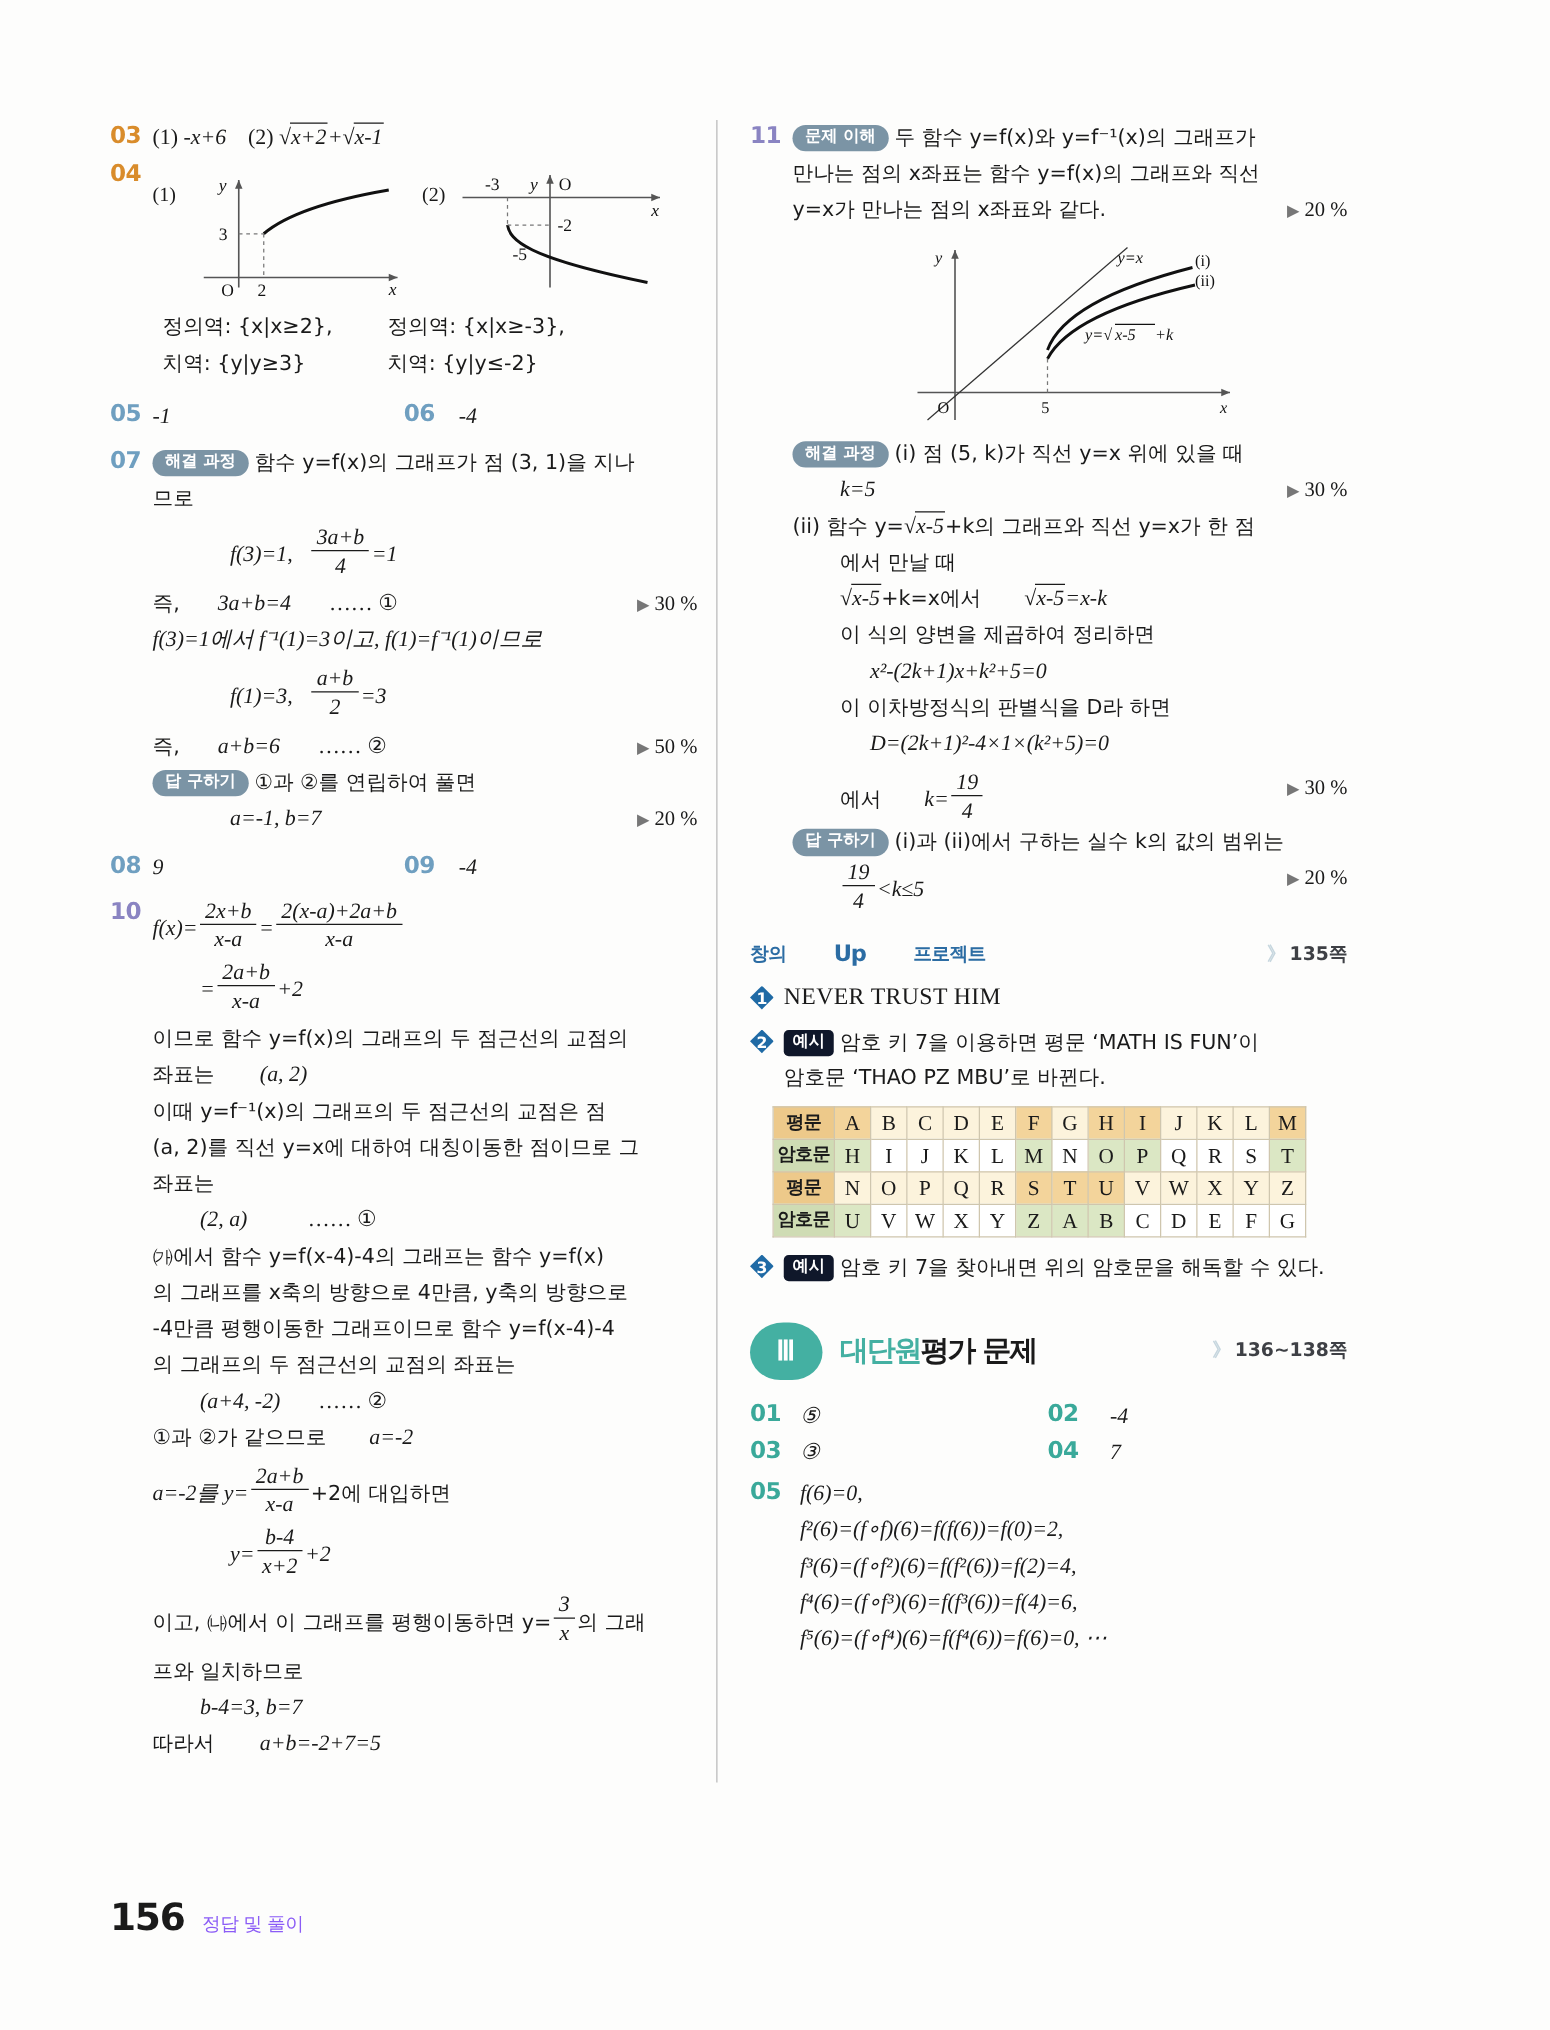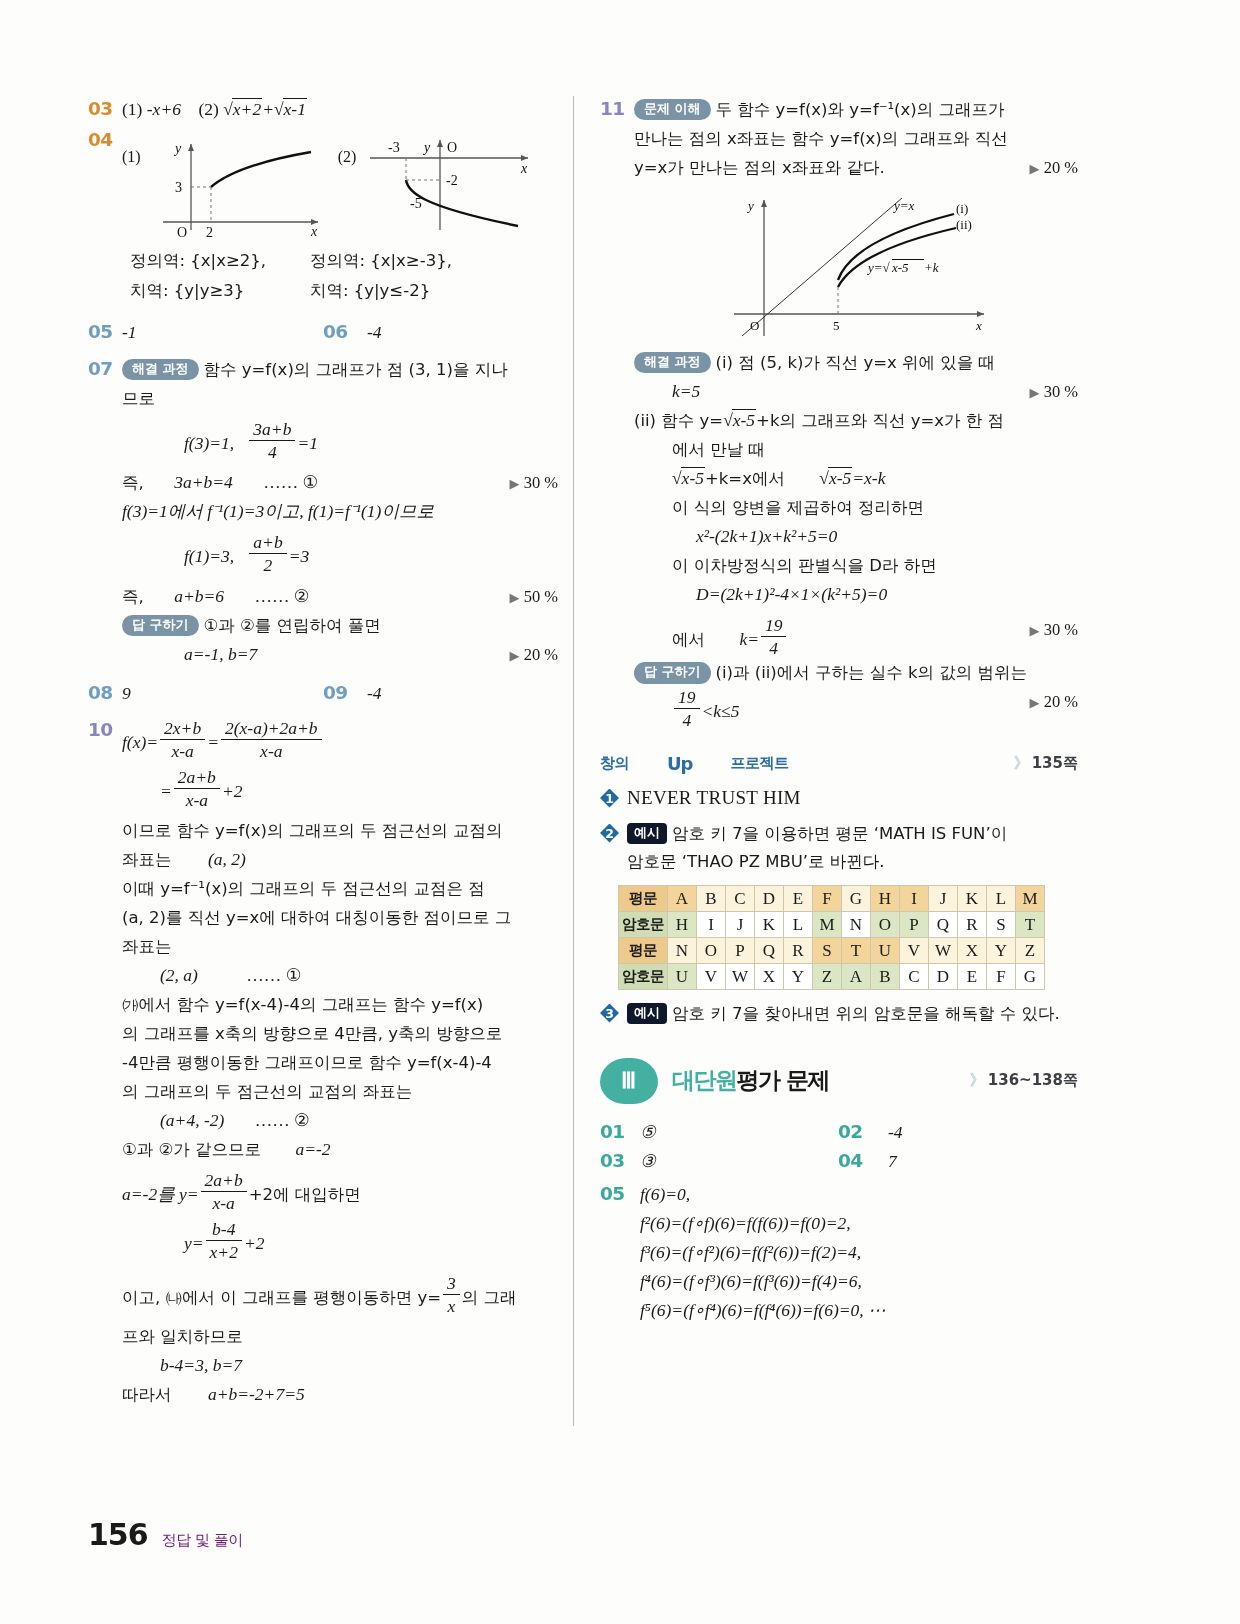--- a/index.html
+++ b/index.html
@@ -107,21 +107,21 @@
              letter-spacing:1px;margin-right:14px;}
   .unittitle{font-family:"DejaVu Sans",sans-serif;font-weight:bold;font-size:23px;letter-spacing:-1.5px;}
   .unittitle .t1{color:#44b0a2;}
   .unittitle .t2{color:#1a1a1a;}
   .unithead .pageref{margin-left:auto;}
 
   
   .footer{position:absolute;left:88px;bottom:72px;display:flex;align-items:baseline;}
   .fpage{font-family:"DejaVu Sans",sans-serif;font-weight:bold;font-size:30px;color:#1a1a1a;
          letter-spacing:-1px;margin-right:14px;}
-  .ftext{font-family:"DejaVu Sans",sans-serif;font-size:15px;color:#701a75;letter-spacing:-0.5px;}
+  .ftext{font-family:"DejaVu Sans",sans-serif;font-size:15px;color:#8b5cf6;letter-spacing:-0.5px;}
 
   svg{display:block;}
 </style>
 </head>
 <body>
 
 <div class="page">
 
   <div class="divider"></div>
 

